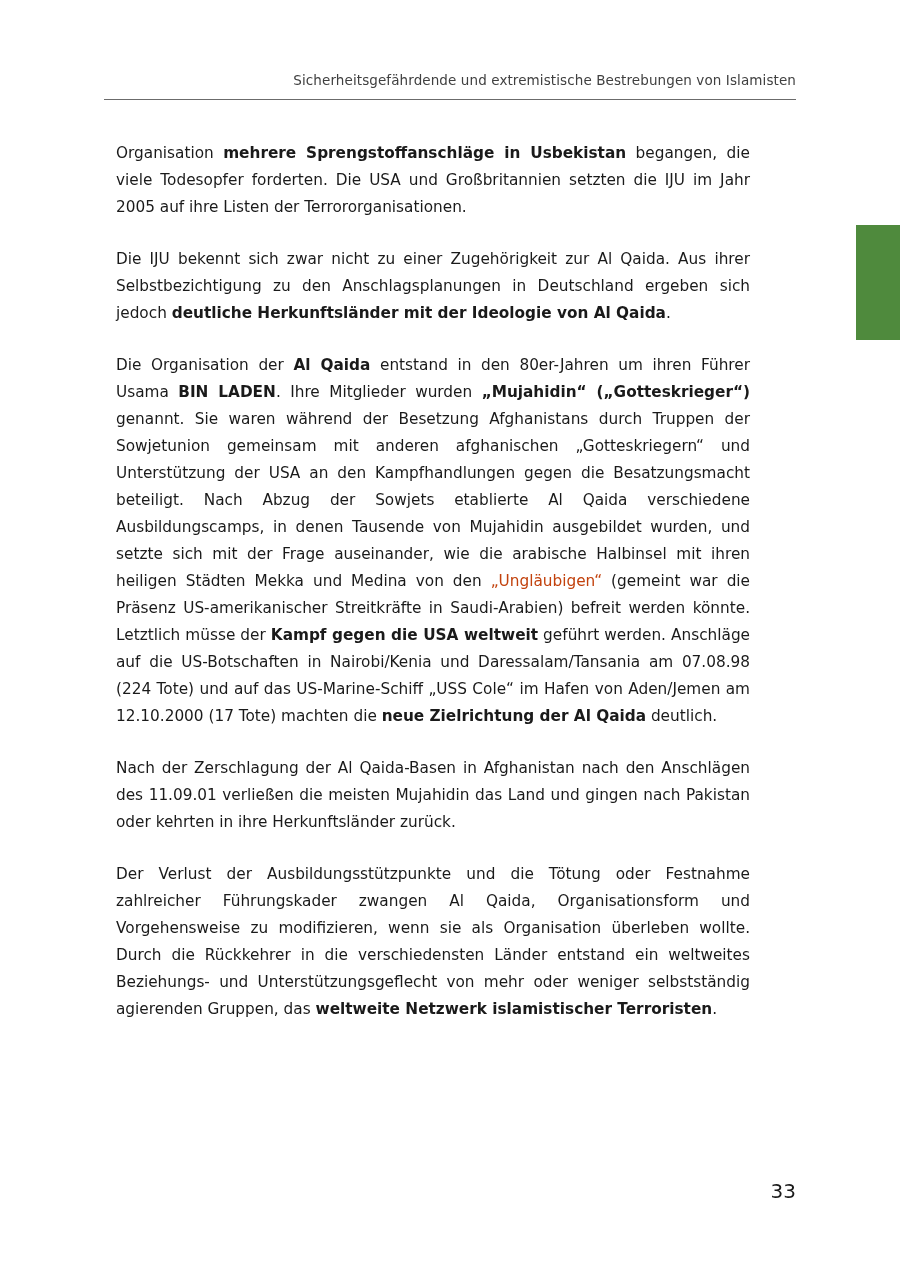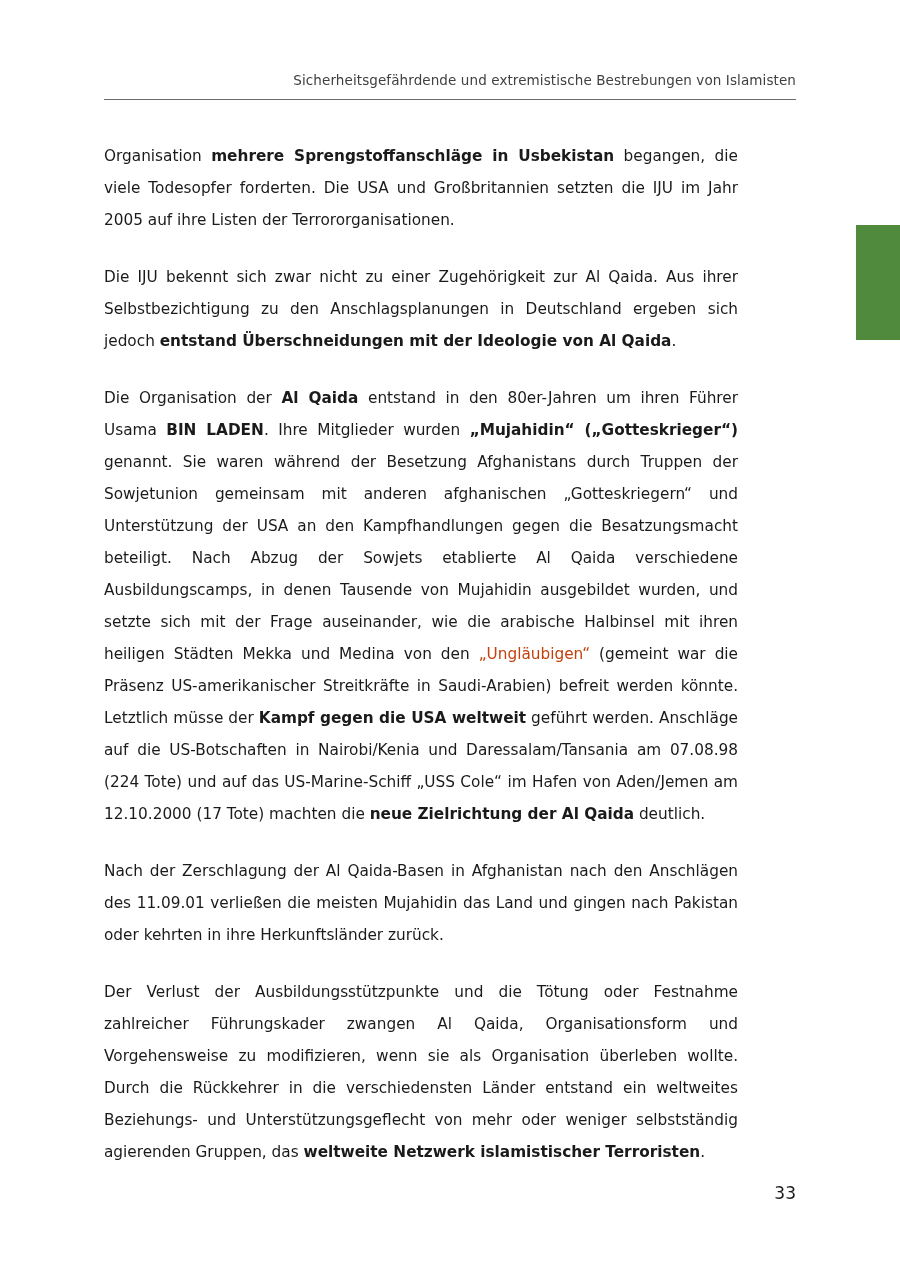--- a/index.html
+++ b/index.html
@@ -47,24 +47,24 @@
     top: 225px;
     right: 0px;
     width: 44px;
     height: 115px;
     background: #4f8a3d;
   }
   
   .content {
     position: absolute;
     top: 140px;
-    left: 104px;
+    left: 116px;
     width: 634px;
     font-size: 15.3px;
-    line-height: 32px;
+    line-height: 27px;
     text-align: justify;
     color: #1a1a1a;
   }
   .content p {
     margin: 0 0 25px 0;
     text-align: justify;
     text-justify: inter-word;
   }
   .content p:last-child {
     margin-bottom: 13px;
@@ -75,38 +75,38 @@
   .link {
     color: #c2410c;
   }
   
   .folio {
     position: absolute;
     bottom: 58px;
     left: 104px;
     width: 692px;
     text-align: right;
-    font-size: 17px;
+    font-size: 20px;
     color: #1a1a1a;
   }
 </style>
 </head>
 <body>
 
 <div class="page">
 
   <div class="header">Sicherheitsgefährdende und extremistische Bestrebungen von Islamisten</div>
 
   <div class="header-rule"></div>
 
   <div class="edge-tab"></div>
 
   <div class="content" id="body-content">
       <p><span>Organisation </span><b>mehrere Sprengstoffanschläge in Usbekistan</b><span> begangen, die viele Todesopfer forderten. Die USA und Großbritannien setzten die IJU im Jahr 2005 auf ihre Listen der Terrororganisationen.</span></p>
-      <p><span>Die IJU bekennt sich zwar nicht zu einer Zugehörigkeit zur Al Qaida. Aus ihrer Selbstbezichtigung zu den Anschlagsplanungen in Deutschland ergeben sich jedoch </span><b>entstand Überschneidungen mit der Ideologie von Al Qaida</b><span>.</span></p>
+      <p><span>Die IJU bekennt sich zwar nicht zu einer Zugehörigkeit zur Al Qaida. Aus ihrer Selbstbezichtigung zu den Anschlagsplanungen in Deutschland ergeben sich jedoch </span><b>deutliche Herkunftsländer mit der Ideologie von Al Qaida</b><span>.</span></p>
       <p><span>Die Organisation der </span><b>Al Qaida</b><span> entstand in den 80er-Jahren um ihren Führer Usama </span><b>BIN LADEN</b><span>. Ihre Mitglieder wurden </span><b>„Mujahidin“ („Gotteskrieger“)</b><span> genannt. Sie waren während der Besetzung Afghanistans durch Truppen der Sowjetunion gemeinsam mit anderen afghanischen „Gotteskriegern“ und Unterstützung der USA an den Kampfhandlungen gegen die Besatzungsmacht beteiligt. Nach Abzug der Sowjets etablierte Al Qaida verschiedene Ausbildungscamps, in denen Tausende von Mujahidin ausgebildet wurden, und setzte sich mit der Frage auseinander, wie die arabische Halbinsel mit ihren heiligen Städten Mekka und Medina von den </span><span class="link">„Ungläubigen“</span><span> (gemeint war die Präsenz US-amerikanischer Streitkräfte in Saudi-Arabien) befreit werden könnte. Letztlich müsse der </span><b>Kampf gegen die USA weltweit</b><span> geführt werden. Anschläge auf die US-Botschaften in Nairobi/Kenia und Daressalam/Tansania am 07.08.98 (224 Tote) und auf das US-Marine-Schiff „USS Cole“ im Hafen von Aden/Jemen am 12.10.2000 (17 Tote) machten die </span><b>neue Zielrichtung der Al Qaida</b><span> deutlich.</span></p>
       <p><span>Nach der Zerschlagung der Al Qaida-Basen in Afghanistan nach den Anschlägen des 11.09.01 verließen die meisten Mujahidin das Land und gingen nach Pakistan oder kehrten in ihre Herkunftsländer zurück.</span></p>
       <p><span>Der Verlust der Ausbildungsstützpunkte und die Tötung oder Festnahme zahlreicher Führungskader zwangen Al Qaida, Organisationsform und Vorgehensweise zu modifizieren, wenn sie als Organisation überleben wollte. Durch die Rückkehrer in die verschiedensten Länder entstand ein weltweites Beziehungs- und Unterstützungsgeflecht von mehr oder weniger selbstständig agierenden Gruppen, das </span><b>weltweite Netzwerk islamistischer Terroristen</b><span>.</span></p>
     </div>
 
   <div class="folio">33</div>
 
 </div>
 
 </body></html>

